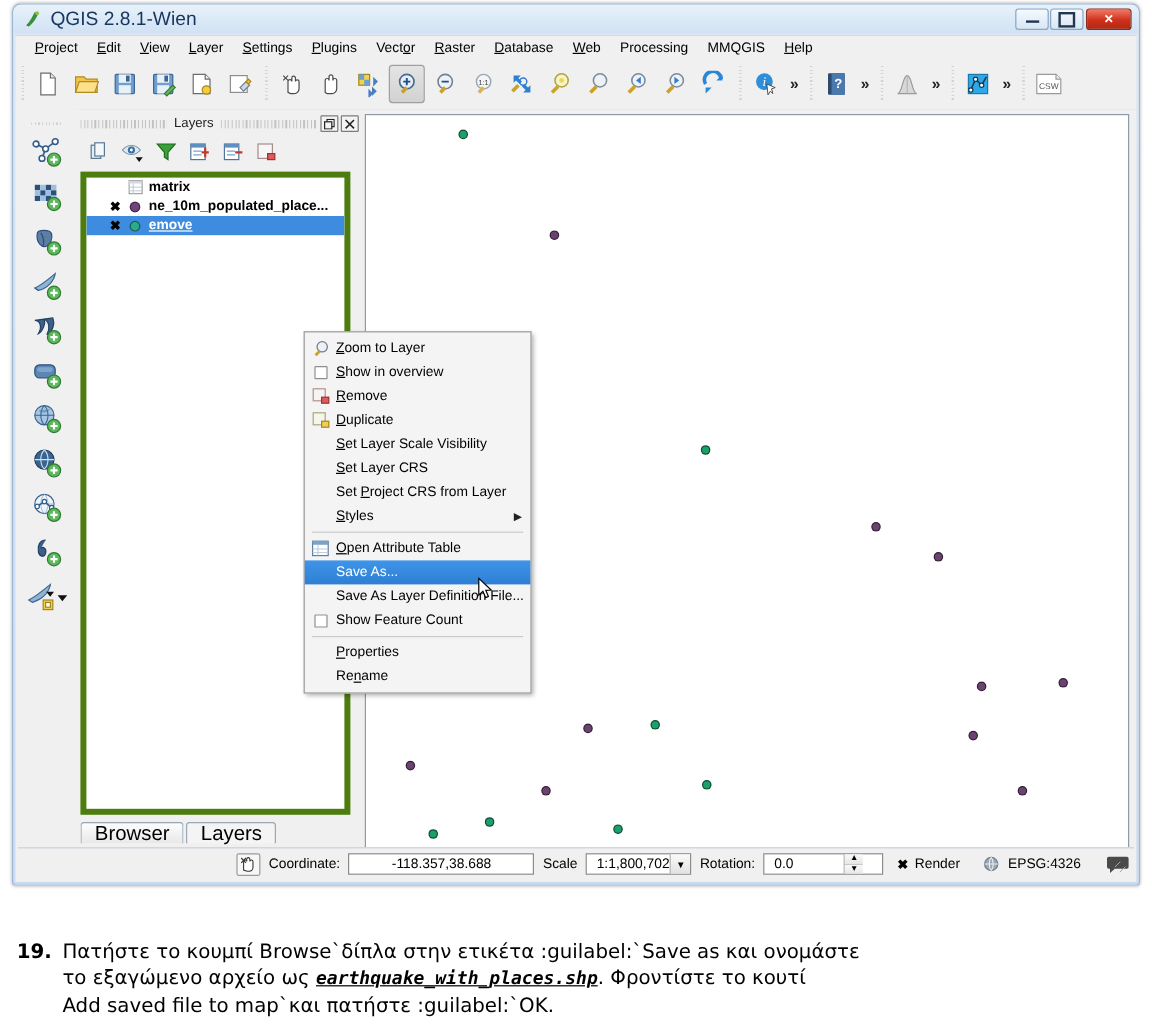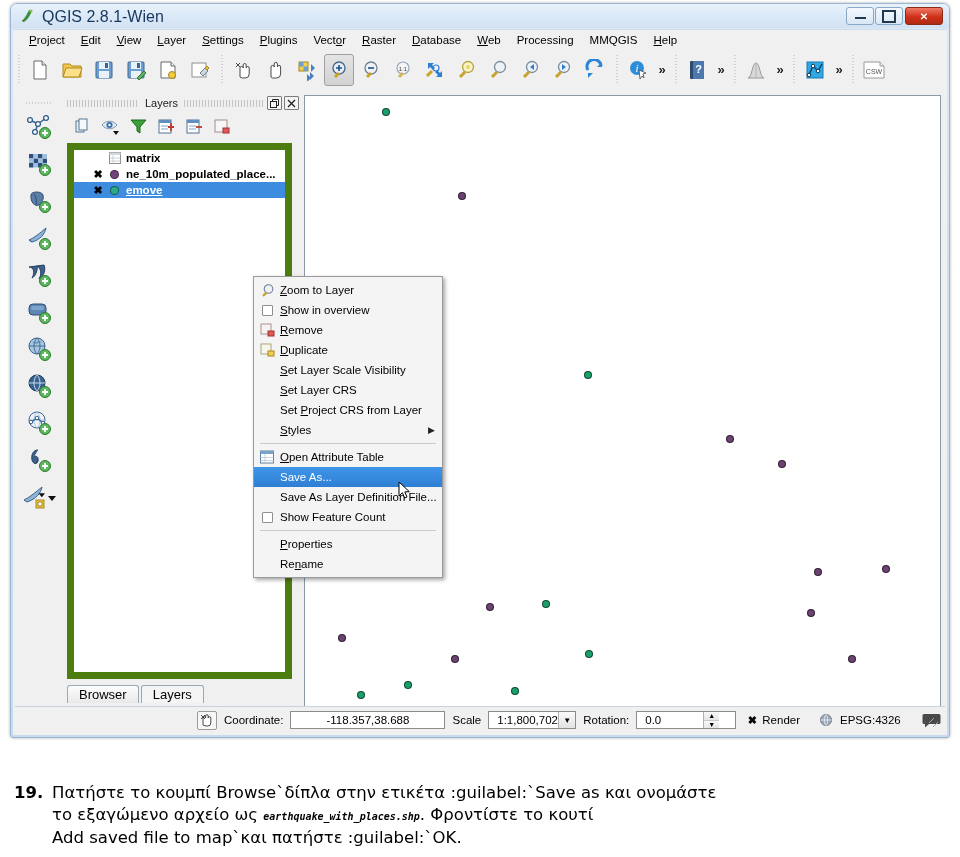--- a/index.html
+++ b/index.html
@@ -138,21 +138,21 @@
     border:1px solid #7c7c7c;background:#f4f4f4;border-radius:1px;
     display:flex;align-items:center;justify-content:center;
     font-size:9px;line-height:1;color:#111;box-sizing:border-box;
   }
   #layers-toolbar{
     height:30px;display:flex;align-items:center;padding-left:6px;gap:9px;
   }
   .lyr-tool{width:19px;height:19px;display:flex;align-items:center;justify-content:center;position:relative;}
   #layers-tree{
     position:absolute;left:0;top:48px;width:225px;height:536px;
-    background:#fff;border:7px solid #4d7c0f;box-sizing:border-box;
+    background:#fff;border:5px solid #4d7c0f;box-sizing:border-box;
     overflow:hidden;
   }
   .tree-row{
     height:16px;display:flex;align-items:center;padding-left:4px;
     font-size:11.5px;white-space:nowrap;
   }
   .tree-row.selected{background:#3d8ce0;color:#fff;}
   .tree-row.selected .node-label{color:#fff;text-decoration:underline;font-weight:bold;}
   .tree-indent{width:14px;height:16px;flex:0 0 14px;}
   .tree-check{
@@ -166,21 +166,21 @@
   .node-label.bold{font-weight:bold;}
 
   #panel-tabs{
     position:absolute;left:0;top:586px;width:232px;height:22px;
     display:flex;align-items:flex-end;
   }
   .panel-tab{
     height:18px;padding:0 11px;margin-right:2px;
     background:linear-gradient(to bottom,#fdfdfd,#e8e8e8);
     border:1px solid #9aa7b4;border-bottom:none;border-radius:3px 3px 0 0;
-    display:flex;align-items:center;font-size:13px;box-sizing:border-box;
+    display:flex;align-items:center;font-size:17px;box-sizing:border-box;
   }
   .panel-tab.active{background:#f4f4f4;}
 
   
   #map-canvas{
     position:absolute;left:291px;top:4px;right:6px;height:614px;
     background:#ffffff;border:1px solid #8a9aa9;box-sizing:border-box;
     overflow:hidden;
   }
   .map-pt{position:absolute;border-radius:50%;box-sizing:border-box;}
@@ -269,21 +269,21 @@
     position:absolute;left:14px;top:0;font-size:16.5px;font-weight:bold;
   }
   #cap-body{
     position:absolute;left:52px;top:0;width:898px;
   }
   #cap-line1{display:block;}
   #cap-line2{display:block;text-align:justify;}
   #cap-line3{display:block;}
   .mono-b{
     font-family:"DejaVu Sans Mono",monospace;
-    font-weight:bold;font-style:italic;font-size:10px;
+    font-weight:bold;font-style:italic;font-size:15px;text-decoration:underline;
   }
 </style>
 </head>
 <body>
 
 <div id="app-window">
 
   <div id="title-bar">
     <span id="title-icon">
       <svg width="16" height="16" viewBox="0 0 16 16">

